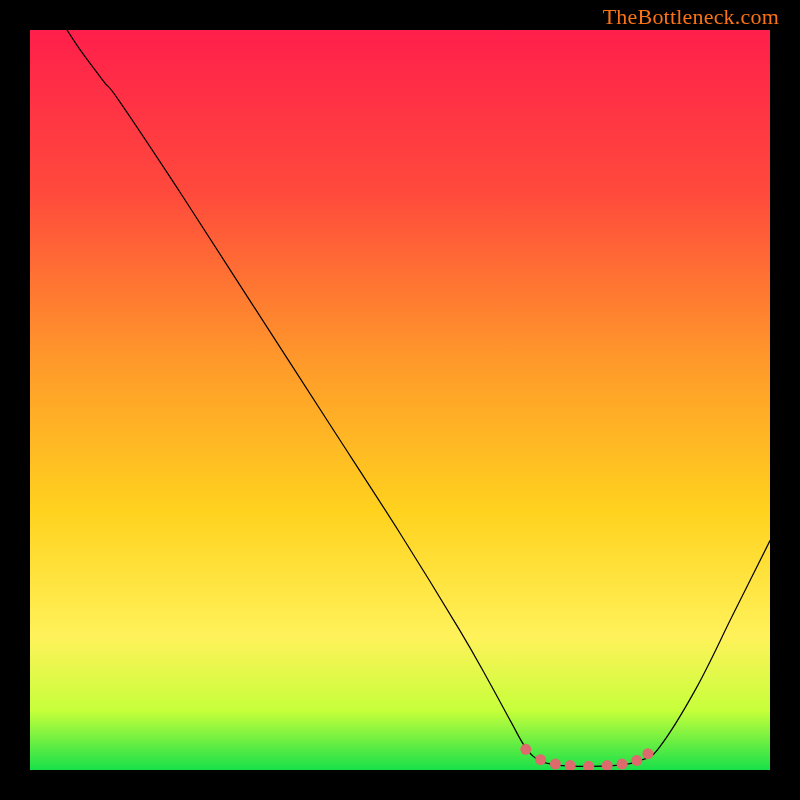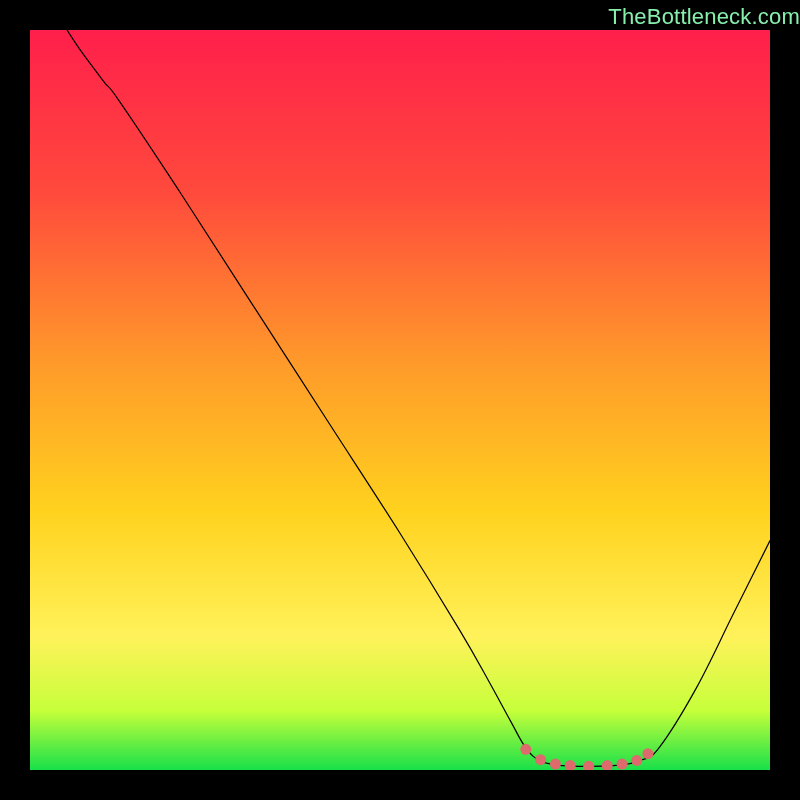--- a/index.html
+++ b/index.html
@@ -12,23 +12,23 @@
   }
   .chart-wrap {
     position: relative;
     width: 800px;
     height: 800px;
     background: #000;
   }
   .watermark {
     position: absolute;
     top: 4px;
-    right: 0;
-    color: #86efac;
-    font-family: Liberation Sans, sans-serif;
+    right: 21px;
+    color: #f97316;
+    font-family: Liberation Serif, serif;
     font-size: 22px;
     letter-spacing: 0.2px;
     z-index: 5;
     user-select: none;
   }
   svg.plot {
     position: absolute;
     left: 0;
     top: 0;
     width: 800px;

